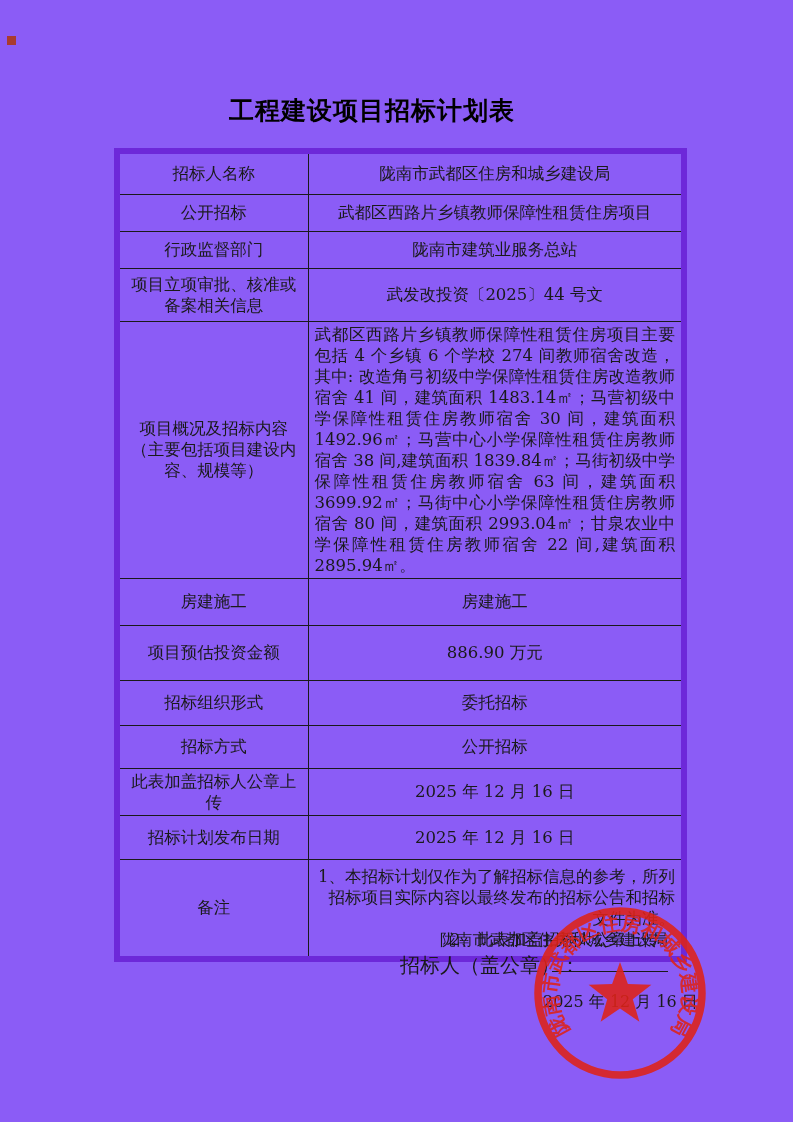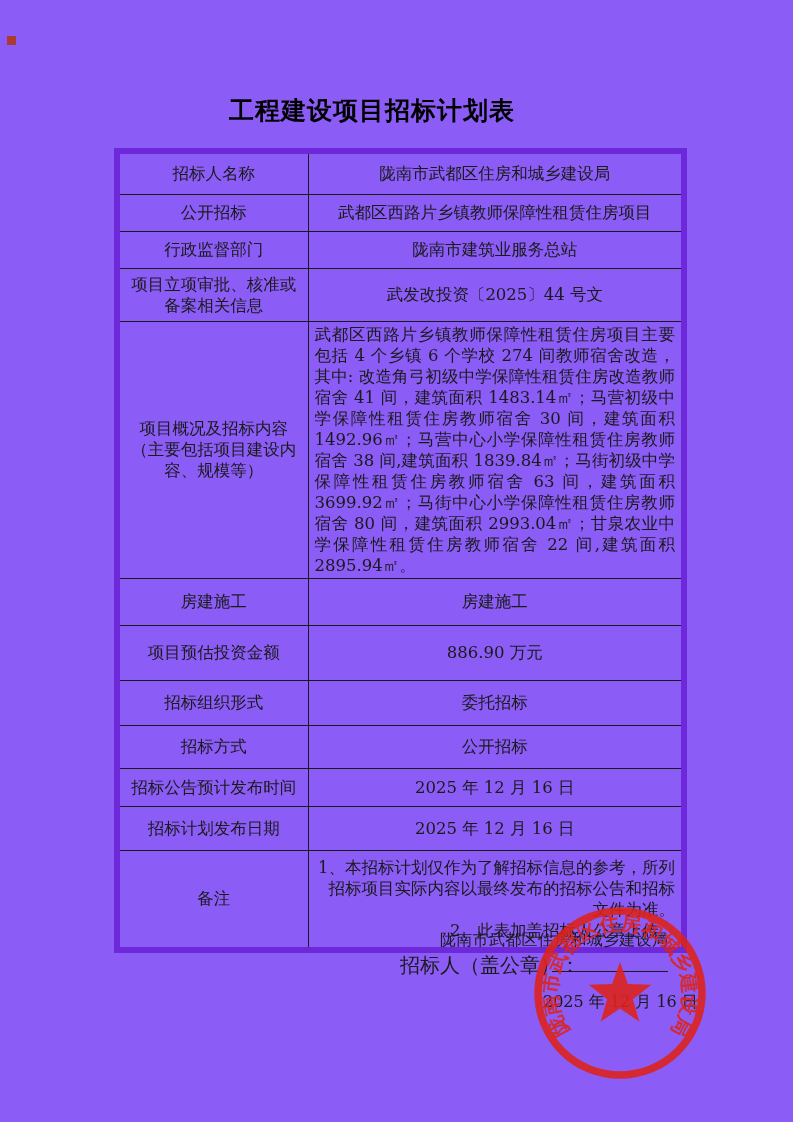--- a/index.html
+++ b/index.html
@@ -147,21 +147,21 @@
       </tr>
       <tr class="r8">
         <td class="lbl">招标组织形式</td>
         <td class="val">委托招标</td>
       </tr>
       <tr class="r9">
         <td class="lbl">招标方式</td>
         <td class="val">公开招标</td>
       </tr>
       <tr class="r10">
-        <td class="lbl">招标公告预计发布时间</td>
+        <td class="lbl">此表加盖招标人公章上传</td>
         <td class="val">2025 年 12 月 16 日</td>
       </tr>
       <tr class="r11">
         <td class="lbl">招标计划发布日期</td>
         <td class="val">2025 年 12 月 16 日</td>
       </tr>
       <tr class="r12">
         <td class="lbl">备注</td>
         <td class="val-left">1、本招标计划仅作为了解招标信息的参考，所列招标项目实际内容以最终发布的招标公告和招标文件为准。
 2、此表加盖招标人公章上传。</td>

